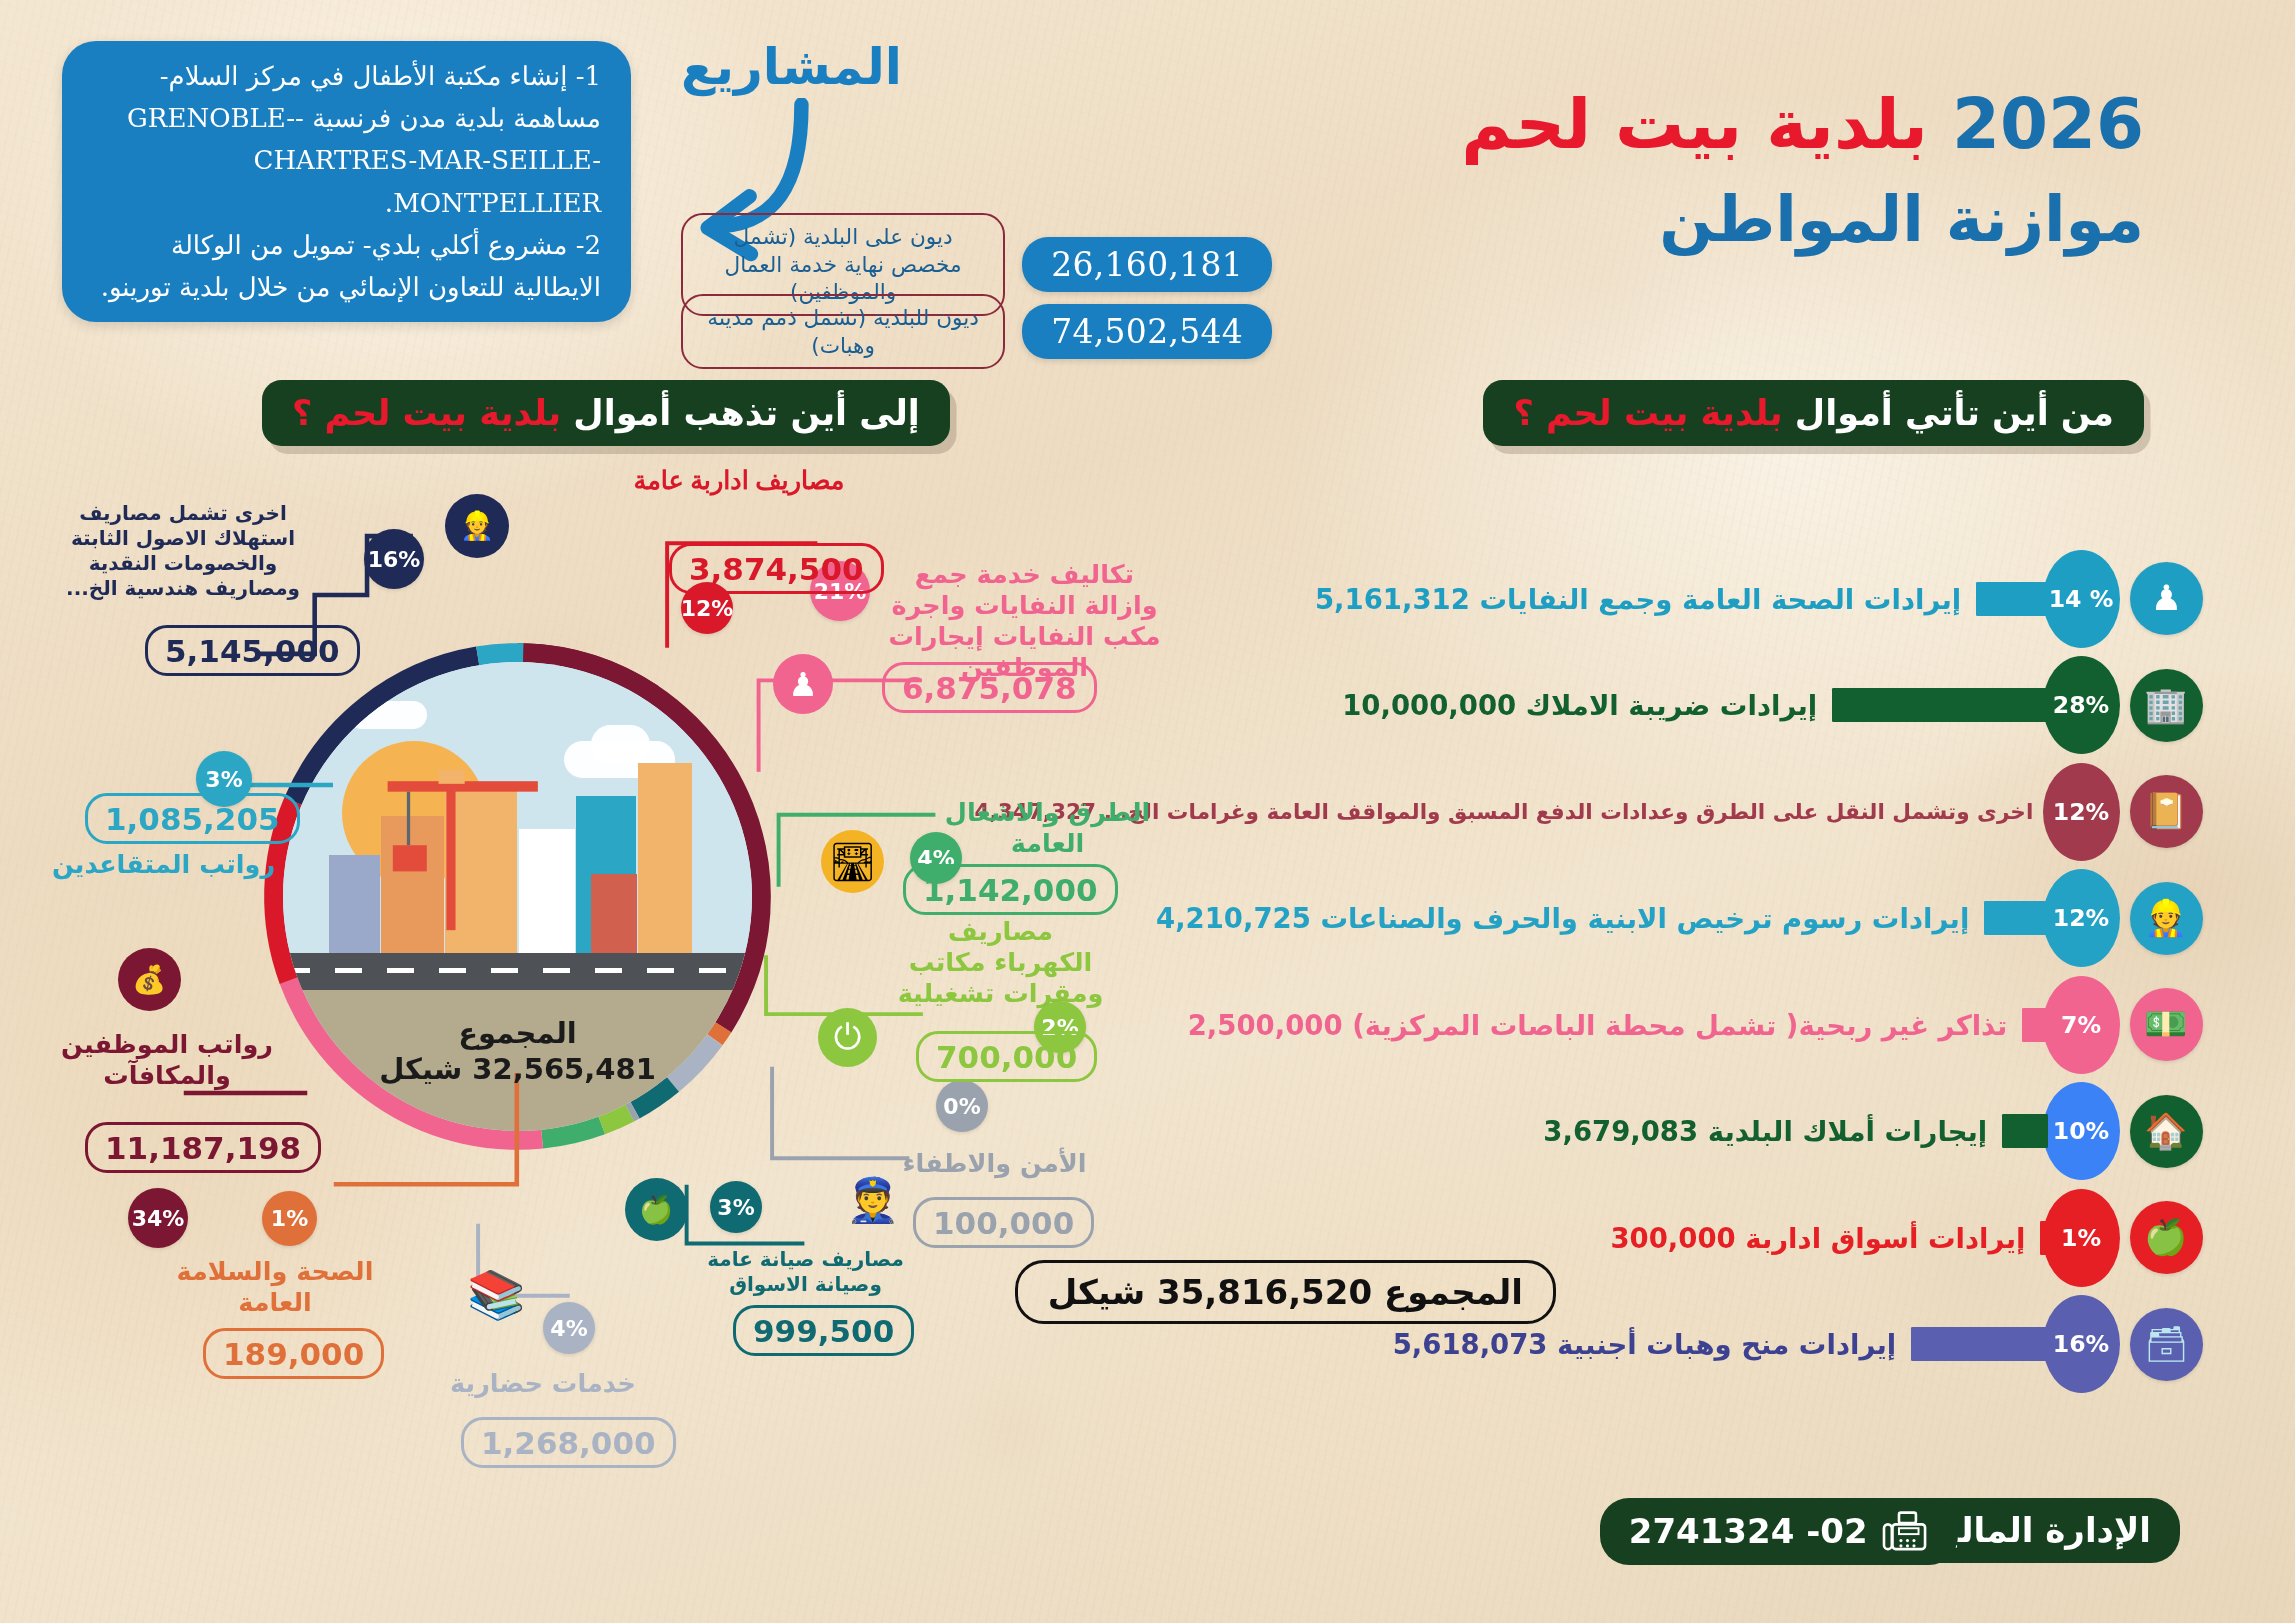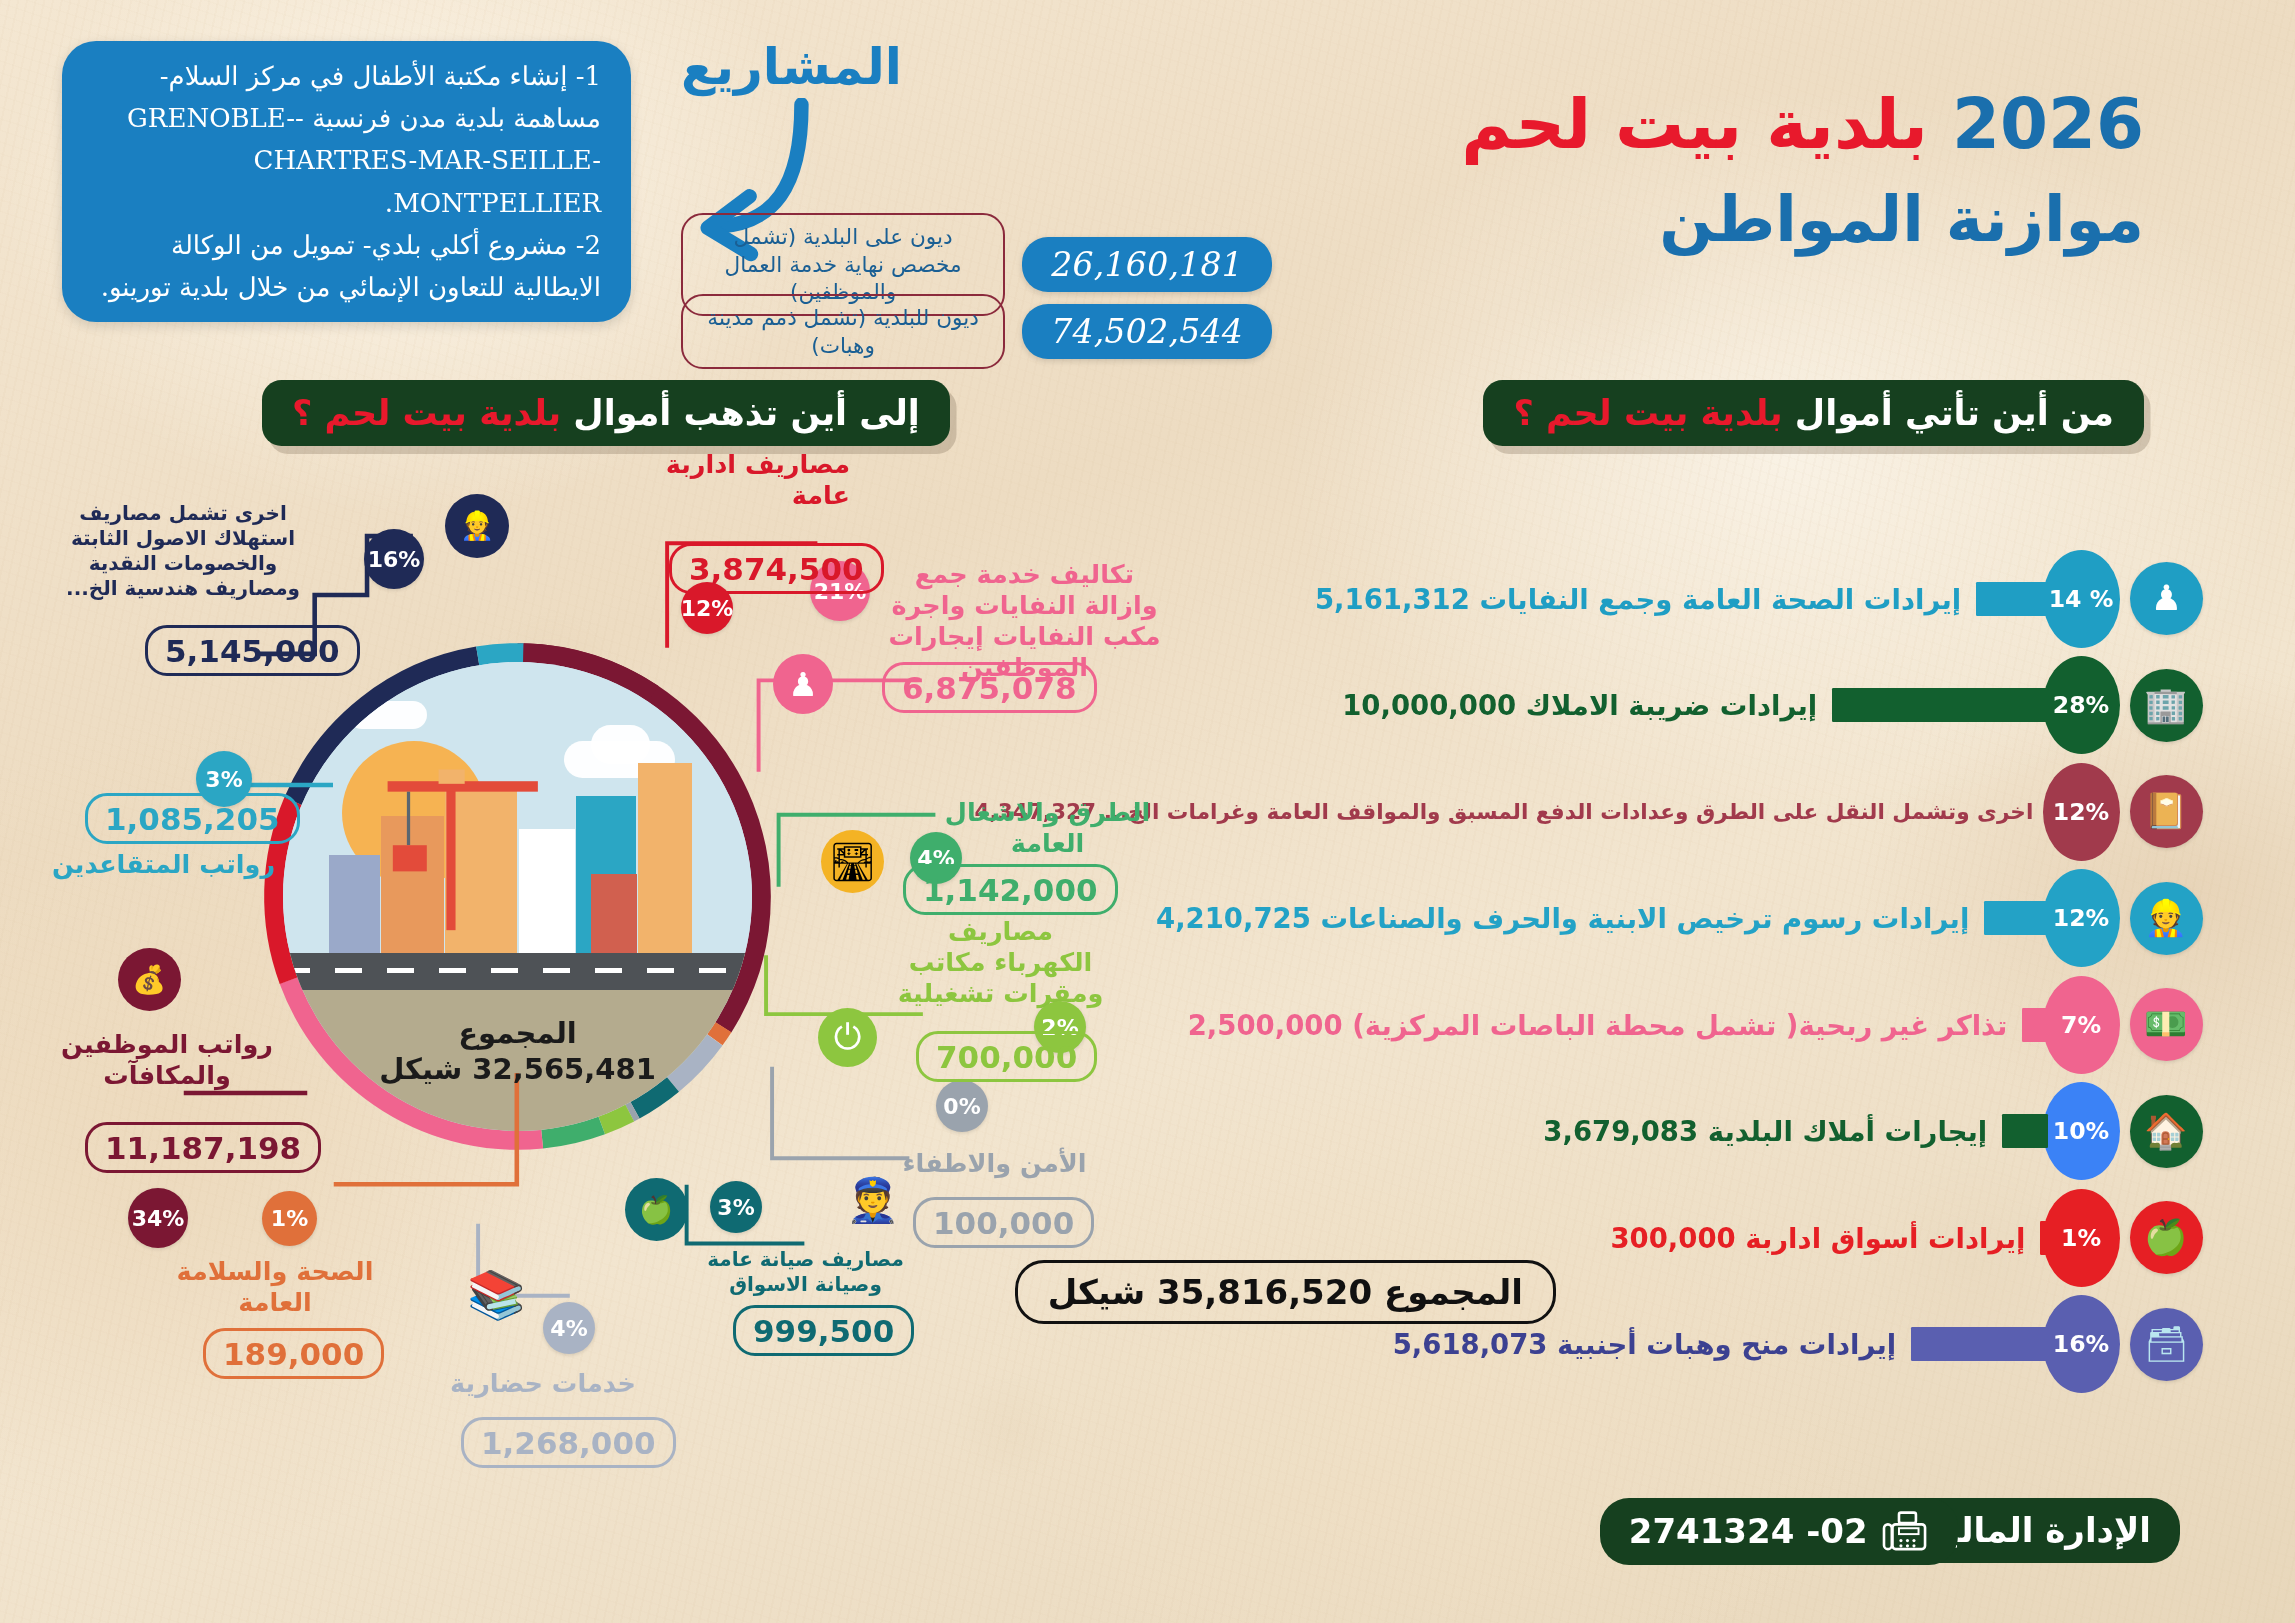--- a/index.html
+++ b/index.html
@@ -48,21 +48,20 @@
   }
   #projects-arrow{left:667px;top:98px;}
 
   
   .debt-row{display:flex;align-items:center;gap:17px;direction:rtl;}
   .debt-value{
     background:#1a7fc1;color:#fff;border-radius:26px;
     font-family:"DejaVu Serif","Liberation Serif",serif;
     font-size:33px;padding:7.9px 29px;box-shadow:0 2px 5.9px rgba(0,0,0,.14);
     letter-spacing:0.3px;
-    font-style:italic;
   }
   .debt-label{
     border:2.6px solid #8b2a3c;border-radius:22px;color:#1a5f94;
     font-size:21.6px;line-height:1.28;padding:7.9px 19.6px;text-align:center;
     background:transparent;
   }
 
   
   #main-title{
     right:151px;top:85px;text-align:center;direction:rtl;
@@ -469,18 +468,18 @@
 <div class="abs pct" style="left:910px;top:832px;width:52px;height:52px;background:#3fae6c;">4%</div>
 <div class="abs valbox" style="left:903px;top:864px;border-color:#3fae6c;color:#3fae6c;">1,142,000</div>
 
 <div class="abs cap" style="left:874px;top:559px;width:301px;text-align:center;color:#f0648f;">تكاليف خدمة جمع وازالة النفايات واجرة مكب النفايات إيجارات الموظفين</div>
 <div class="abs pct" style="left:810px;top:561px;width:60px;height:60px;background:#f0648f;">21%</div>
 <div class="abs miniicon" style="left:773px;top:654px;width:60px;height:60px;background:#f0648f;">
     <span style="color:#fff;font-size:33px">♟</span>
   </div>
 <div class="abs valbox" style="left:882px;top:662px;border-color:#f0648f;color:#f0648f;">6,875,078</div>
 
-<div class="abs cap" style="left:628px;top:449px;width:222px;color:#d9182a;">مصاريف اداربة عامة</div>
+<div class="abs cap" style="left:628px;top:465px;width:222px;text-align:center;color:#d9182a;font-family:Liberation Serif, serif;">مصاريف اداربة عامة</div>
 <div class="abs valbox" style="left:669px;top:543px;border-color:#d9182a;color:#d9182a;">3,874,500</div>
 <div class="abs pct" style="left:681px;top:582px;width:52px;height:52px;background:#d9182a;">12%</div>
 <div class="abs miniicon" style="left:789px;top:661px;width:59px;height:59px;"></div>
 <div class="abs miniicon" style="left:452px;top:507px;width:59px;height:59px;"></div>
 
 
 </body></html>

